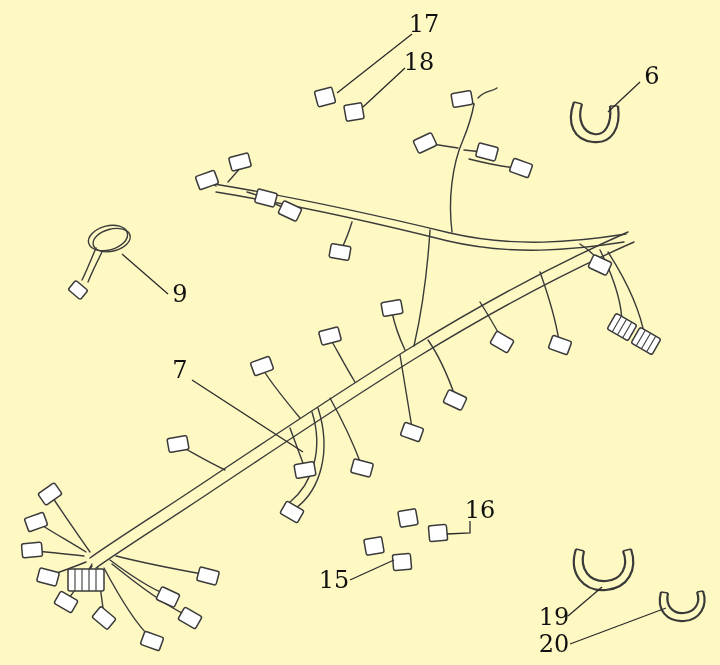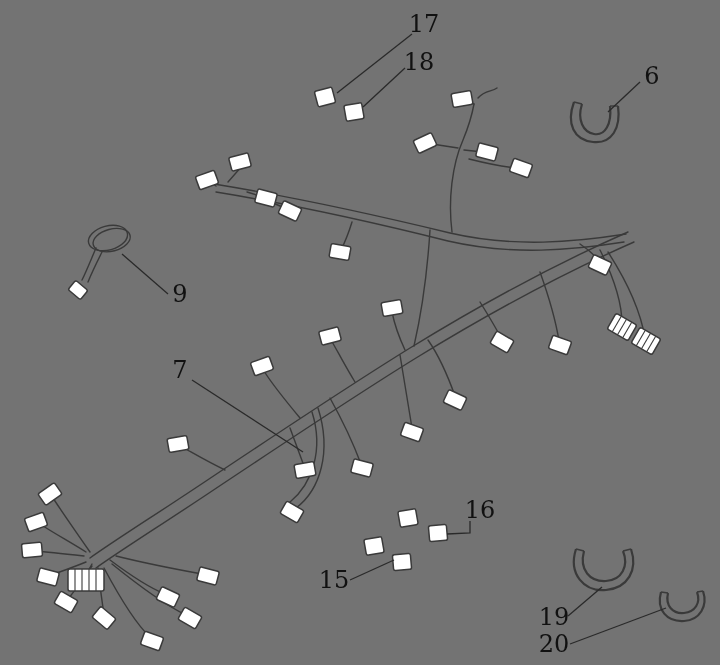--- a/index.html
+++ b/index.html
@@ -1,16 +1,16 @@
 <!DOCTYPE html>
 <html><head>
 <meta charset="utf-8">
 <style>
   html,body{margin:0;padding:0;background:#ffffff;}
-  .page{position:relative;width:720px;height:665px;background:#737373;overflow:hidden;
+  .page{position:relative;width:720px;height:665px;background:#fef9c3;overflow:hidden;
         font-family:"Liberation Sans",sans-serif;}
   svg{position:absolute;left:0;top:0;}
   .w{stroke:#3a3a3a;fill:none;stroke-width:1.4;stroke-linecap:round;}
   .conn{fill:#ffffff;stroke:#3a3a3a;stroke-width:1.5;}
   .conn-h line{stroke:#3a3a3a;stroke-width:1.1;}
   .clamp path{fill:none;stroke:#3a3a3a;stroke-width:2.2;}
   .clamp line{stroke:#3a3a3a;stroke-width:1.4;}
   .leader path{stroke:#2a2a2a;stroke-width:1.3;fill:none;}
   .lbl{font-family:"DejaVu Serif",serif;font-size:24px;fill:#111111;}
 </style>

